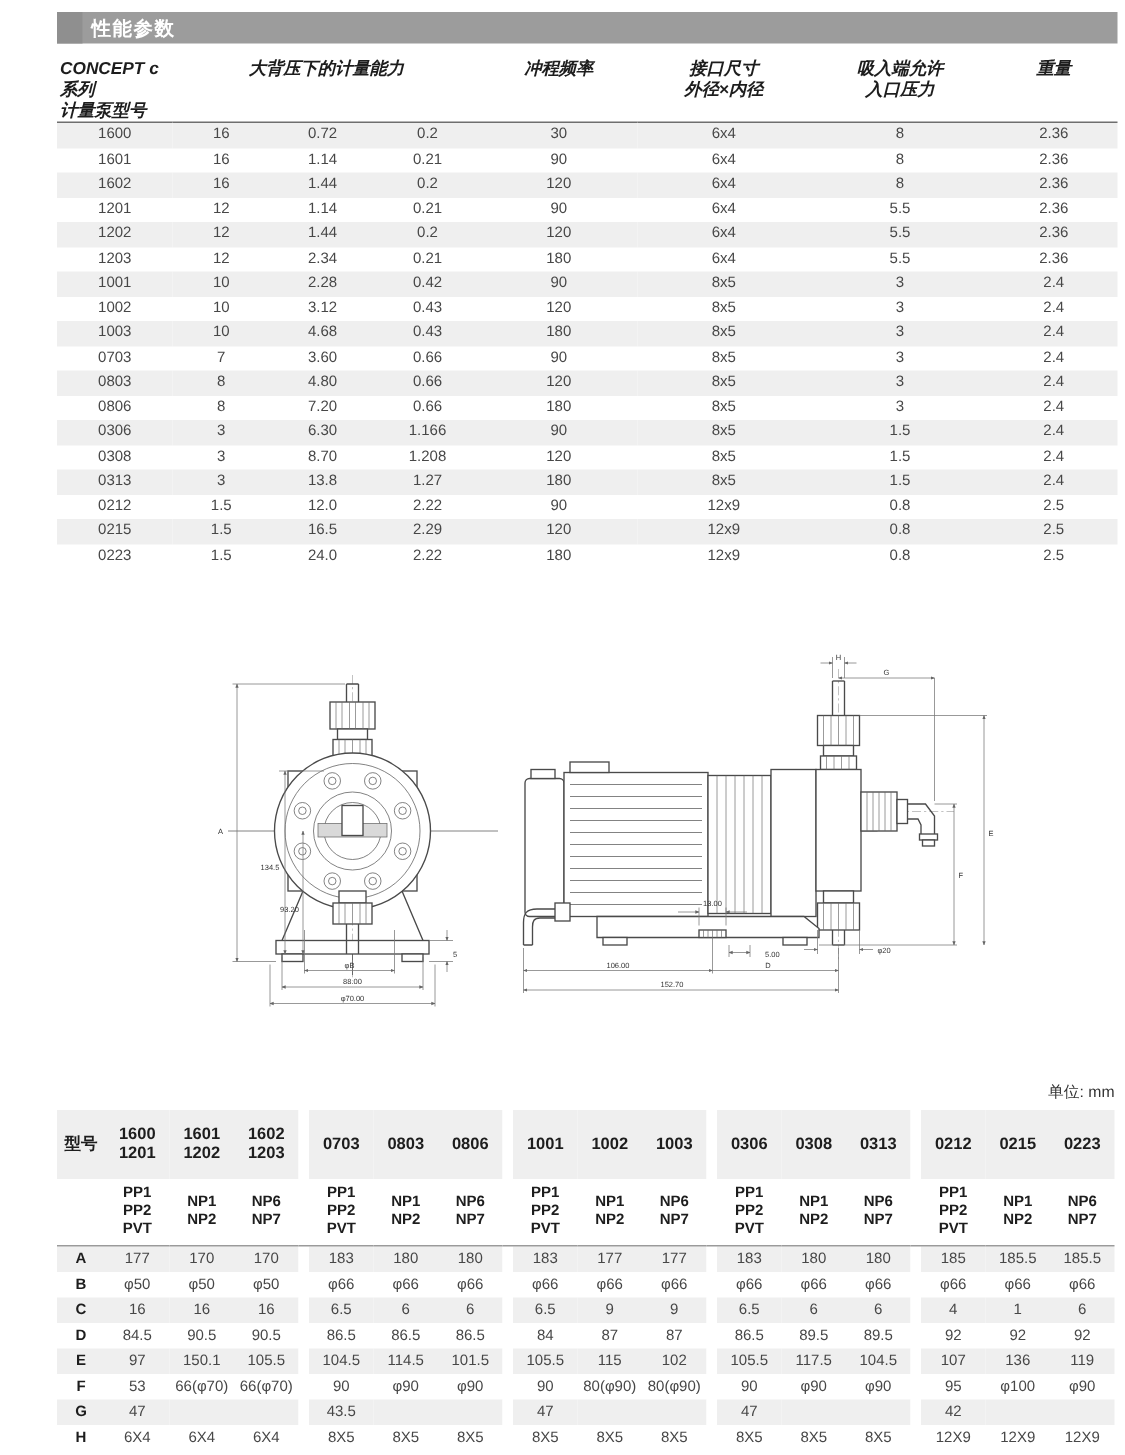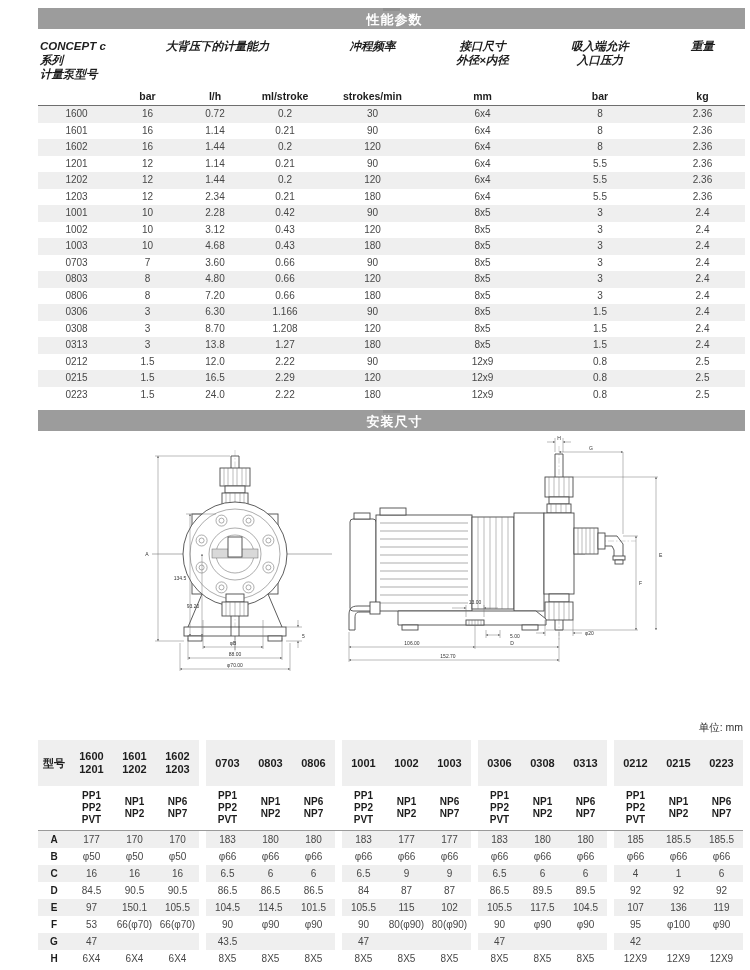--- a/index.html
+++ b/index.html
@@ -1,21 +1,21 @@
 <!DOCTYPE html>
 <html><head>
 <meta charset="utf-8">
 <style>
   html,body{margin:0;padding:0;background:#fff;}
   .page{position:relative;width:750px;height:970px;background:#ffffff;overflow:hidden;
         font-family:"Liberation Sans","DejaVu Sans",sans-serif;color:#3c3c3c;}
 
   
   .titlebar{position:absolute;left:38px;width:707px;height:21px;background:#9c9c9c;
-            display:flex;align-items:center;flex-direction:column;}
+            display:flex;align-items:center;}
   .titlebar .accent{width:17px;height:100%;background:#8f8f8f;}
   .titlebar .title-text{color:#ffffff;font-weight:bold;font-size:13px;margin-left:6px;letter-spacing:1px;}
 
   
   table.perf{position:absolute;left:38px;top:36px;width:707px;border-collapse:collapse;table-layout:fixed;}
   table.perf th{font-weight:bold;color:#1d1d1d;vertical-align:top;padding:3px 0 0;text-align:center;}
   table.perf .h1 th{font-size:11.5px;line-height:14px;height:34px;white-space:pre-line;font-style:italic;}
   table.perf .h1 th.model-h{text-align:left;padding-left:2px;}
   table.perf .h2 th{font-size:10.5px;height:18px;vertical-align:bottom;padding-bottom:3px;}
   table.perf tbody{border-top:1px solid #6e6e6e;}
@@ -70,30 +70,20 @@
         <th class="model-h">CONCEPT c系列
 计量泵型号</th>
         <th colspan="3">大背压下的计量能力</th>
         <th>冲程频率</th>
         <th>接口尺寸
 外径×内径</th>
         <th>吸入端允许
 入口压力</th>
         <th>重量</th>
       </tr>
-      <tr class="h2">
-        <th></th>
-        <th>bar</th>
-        <th>l/h</th>
-        <th>ml/stroke</th>
-        <th>strokes/min</th>
-        <th>mm</th>
-        <th>bar</th>
-        <th>kg</th>
-      </tr>
     </thead>
     <tbody>
         <tr>
           <td>1600</td>
           <td>16</td>
           <td>0.72</td>
           <td>0.2</td>
           <td>30</td>
           <td>6x4</td>
           <td>8</td>
@@ -265,24 +255,20 @@
           <td>24.0</td>
           <td>2.22</td>
           <td>180</td>
           <td>12x9</td>
           <td>0.8</td>
           <td>2.5</td>
         </tr>
       </tbody>
   </table>
 
-  <div class="titlebar" style="top:410px;">
-    <span class="accent"></span>
-    <span class="title-text">安装尺寸</span>
-  </div>
 
   <svg class="drawing" style="left:140px;top:442px;" width="205" height="255" viewBox="0 0 205 255">
     <defs>
       <marker id="arF" viewBox="0 0 10 10" refX="9" refY="5" markerWidth="5.5" markerHeight="5.5" orient="auto-start-reverse">
         <path d="M0,1 L10,5 L0,9 z" fill="#666"></path>
       </marker>
     </defs>
     <line class="cline" x1="95" y1="8" x2="95" y2="212"></line>
     <line class="thin" x1="12" y1="112" x2="192" y2="112"></line>
 

